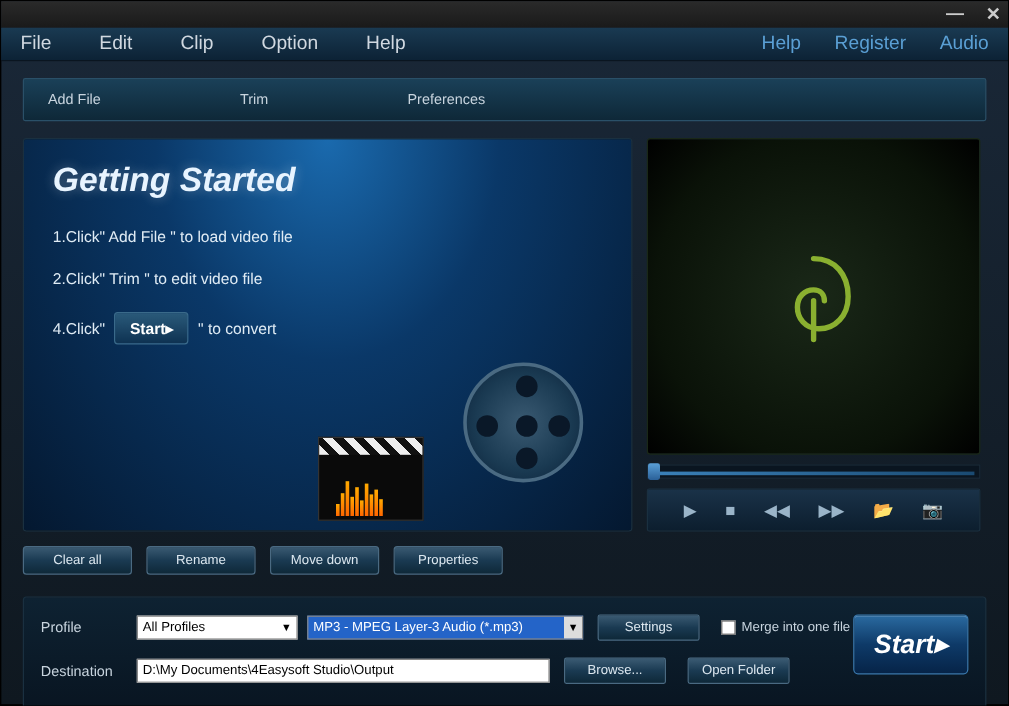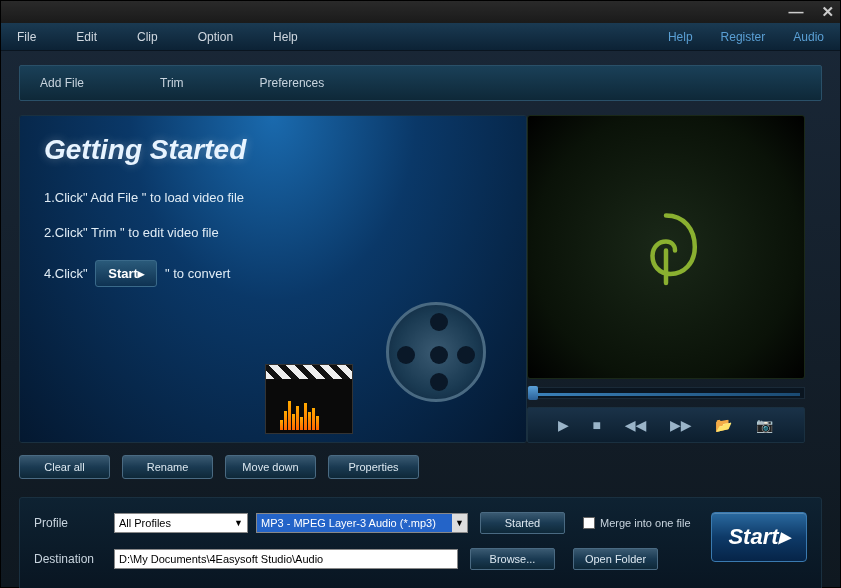--- a/index.html
+++ b/index.html
@@ -2,26 +2,26 @@
 <html><head>
 <meta charset="utf-8">
 <style>
 *{box-sizing:border-box;margin:0;padding:0;font-family:Arial,sans-serif}
 body{background:#000;width:841px;height:588px;overflow:hidden;position:relative}
 .window{width:841px;height:588px;background:linear-gradient(180deg,#1a2838 0%,#0f1820 100%);border:1px solid #000}
 .titlebar{height:22px;background:linear-gradient(180deg,#2a2a2a 0%,#1a1a1a 100%);display:flex;align-items:center;padding:0 8px;color:#ddd;font-size:12px;font-weight:bold;position:relative}
 .titlebar-controls{position:absolute;right:6px;top:2px;display:flex;gap:18px}
 .titlebar-controls span{color:#ccc;font-size:15px;font-weight:bold;cursor:pointer}
 .menubar{height:28px;background:linear-gradient(180deg,#1a3a52 0%,#0c2235 100%);display:flex;align-items:center;padding:0 16px;gap:40px;border-bottom:1px solid #0a1520}
-.menubar span{color:#d0d8e0;font-size:12px;cursor:pointer}
+.menubar span{color:#d0d8e0;font-size:16px;cursor:pointer}
 .menubar .right{margin-left:auto;display:flex;gap:28px}
 .menubar .right span{color:#5a9fd4}
-.toolbar{height:36px;margin:14px 18px 0;background:linear-gradient(180deg,#1a4058 0%,#0e2838 100%);border:1px solid #2a5068;border-radius:2px;display:flex;align-items:center;padding:0 20px;gap:76px}
+.toolbar{height:36px;margin:14px 18px 0;background:linear-gradient(180deg,#1a4058 0%,#0e2838 100%);border:1px solid #2a5068;border-radius:2px;display:flex;align-items:center;padding:0 20px;gap:116px}
 .toolbar span{color:#c8d4de;font-size:12px;cursor:pointer}
-.main{display:flex;margin:14px 18px 0;}
+.main{display:flex;margin:14px 18px 0;gap:12px}
 .left-panel{width:508px;height:328px;background:linear-gradient(180deg,#0a1a28 0%,#061018 100%);border:1px solid #1a3040;border-radius:3px;position:relative;overflow:hidden}
 .welcome{position:absolute;inset:0;background:radial-gradient(ellipse at top,#1a6aae 0%,#0a3868 40%,#041830 100%);padding:18px 24px;color:#fff}
 .welcome h2{font-size:28px;font-style:italic;font-weight:bold;color:#e8f4ff;margin-bottom:24px;text-shadow:0 0 10px rgba(255,255,255,0.3)}
 .welcome .step{font-size:13px;margin-bottom:20px;color:#e0ecf5}
 .start-inline{display:inline-block;padding:5px 12px;background:linear-gradient(180deg,#2a5a7a 0%,#0e3252 100%);border:1px solid #3a6a8a;border-radius:3px;color:#fff;font-weight:bold;font-size:13px;margin:0 4px}
 .reel{position:absolute;right:30px;bottom:30px;width:110px;height:110px}
 .reel-circle{width:100px;height:100px;border-radius:50%;background:radial-gradient(circle,#3a5a72 0%,#1a3a52 60%,#0a2038 100%);position:relative;border:3px solid #4a6a82}
 .reel-hole{position:absolute;width:18px;height:18px;background:#0a1828;border-radius:50%}
 .clapper{position:absolute;bottom:8px;left:245px;width:88px;height:70px;background:#0a0a0a;border:1px solid #333}
 .clapper-stripes{height:14px;background:repeating-linear-gradient(45deg,#eee 0,#eee 6px,#111 6px,#111 12px)}
@@ -150,33 +150,33 @@
     <div class="action-btn">Properties</div>
   </div>
 
   <div class="bottom">
     <div class="row">
       <label>Profile</label>
       <div class="combo" style="width:134px;margin-right:8px">
         <span>All Profiles</span>
           <span class="arrow">▼</span>
       </div>
-      <div class="combo sel" style="width:212px;margin-right:12px">
+      <div class="combo sel" style="width:230px;margin-right:12px">
         <span>MP3 - MPEG Layer-3 Audio (*.mp3)</span>
           <span class="arrow">▼</span>
       </div>
-      <div class="btn" style="margin-right:18px">Started</div>
+      <div class="btn" style="margin-right:18px">Settings</div>
       <div class="checkbox">
         <div class="box"></div>
         <span>Merge into one file</span>
       </div>
     </div>
     <div class="row">
       <label>Destination</label>
       <div class="text-input" style="width:344px;margin-right:12px">
-        <span>D:\My Documents\4Easysoft Studio\Audio</span>
+        <span>D:\My Documents\4Easysoft Studio\Output</span>
       </div>
       <div class="btn" style="margin-right:18px">Browse...</div>
       <div class="btn">Open Folder</div>
     </div>
     <div class="start-btn">Start▸</div>
   </div>
 </div>
 
 </body></html>

